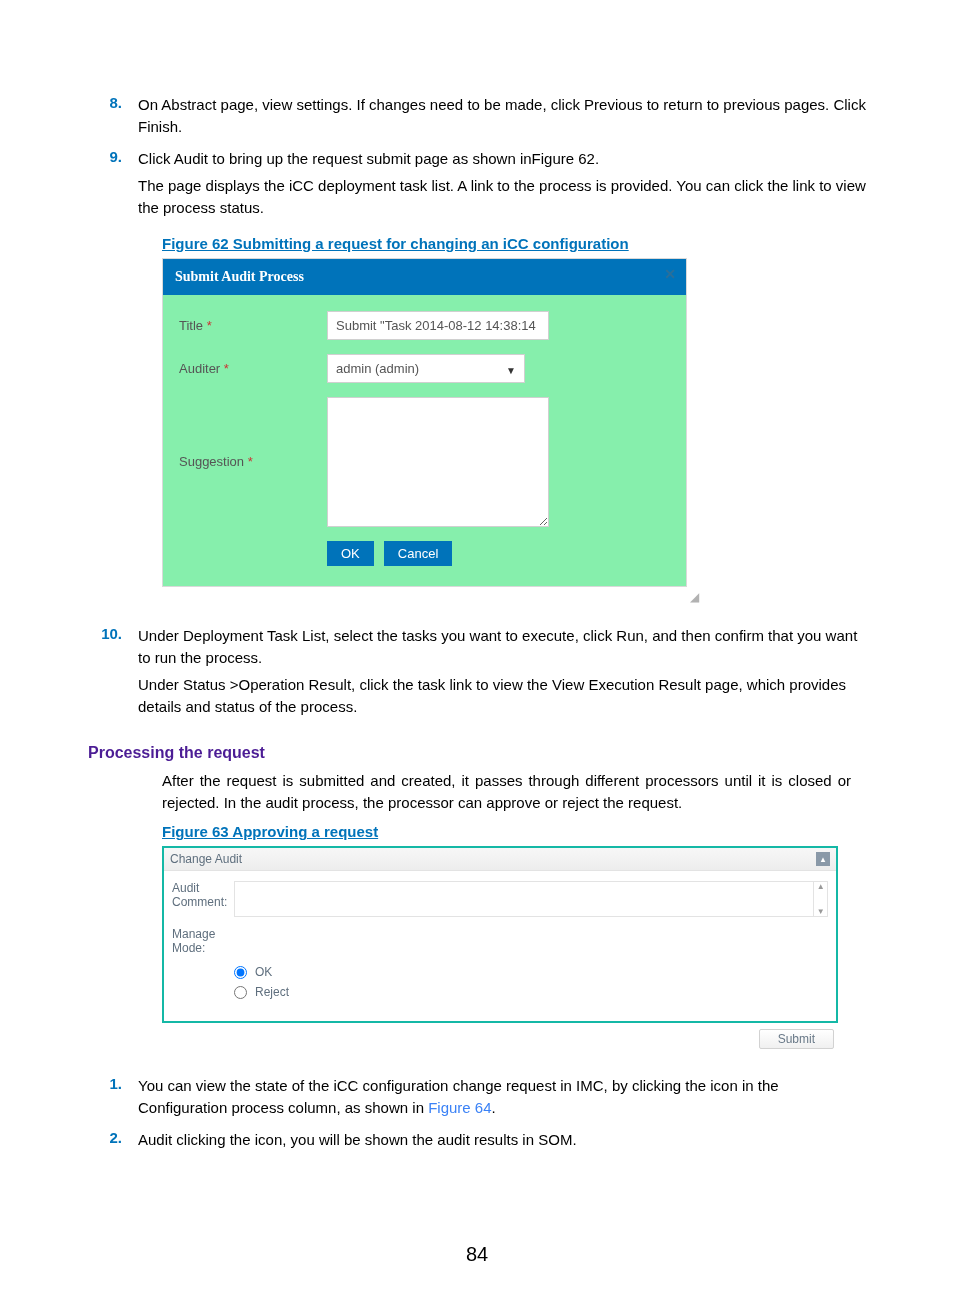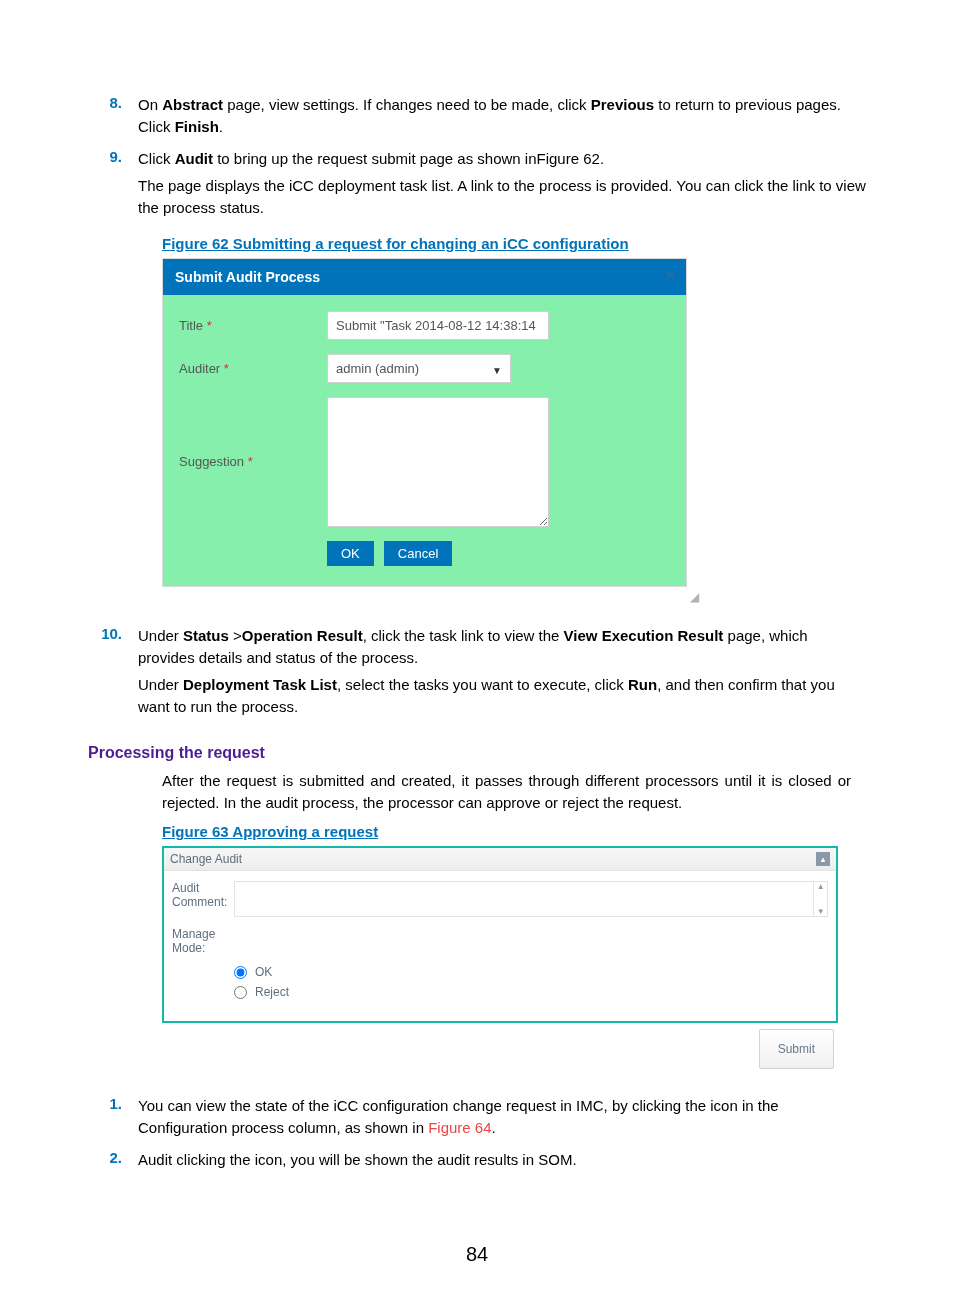--- a/index.html
+++ b/index.html
@@ -33,21 +33,21 @@
     color: #0073ba;
     font-weight: bold;
     font-size: 15px;
   }
   ol.steps li .body {
     flex: 1;
     font-size: 15px;
     line-height: 1.45;
   }
   .body p { margin: 0 0 6px 0; }
-  .bold { font-weight: bold; }
+  .bold { font-weight: normal; }
   .fig-caption {
     color: #0073ba;
     font-weight: bold;
     font-size: 15px;
     margin: 10px 0 6px 74px;
     text-decoration: underline;
   }
   
   .dialog {
     width: 523px;
@@ -56,20 +56,21 @@
     position: relative;
     margin-bottom: 8px;
   }
   .dialog-header {
     background: #0073ba;
     color: #fff;
     font-weight: bold;
     font-size: 14px;
     padding: 10px 12px;
     position: relative;
+    font-family: Liberation Serif, serif;
   }
   .dialog-close {
     position: absolute;
     right: 8px;
     top: 8px;
     width: 16px;
     height: 16px;
     color: #2a6f9a;
     font-weight: bold;
     font-size: 14px;
@@ -98,21 +99,21 @@
   .form-row .select {
     font-size: 13px;
     border: 1px solid #d0d0d0;
     background: #fff;
     color: #555;
     padding: 6px 8px;
     box-sizing: border-box;
   }
   .form-row input[type="text"] { width: 222px; }
   .form-row .select {
-    width: 184px;
+    width: 198px;
     display: flex;
     justify-content: space-between;
     align-items: flex-end;
     cursor: pointer;
   }
   .form-row .select .caret { font-size: 10px; color: #333; }
   .form-row textarea {
     width: 222px;
     height: 130px;
     resize: both;
@@ -216,25 +217,25 @@
   .submit-row {
     text-align: right;
     padding-right: 2px;
     margin-top: 6px;
   }
   .submit-btn {
     background: linear-gradient(#fff, #f0f0f0);
     border: 1px solid #d2d2d2;
     color: #697988;
     font-size: 12px;
-    padding: 12px 18px;
+    padding: 2px 18px;
     border-radius: 2px;
     cursor: pointer;
   }
-  .link { color: #ef4444; }
+  .link { color: #3b82f6; }
   .page-number {
     position: absolute;
     bottom: 30px;
     left: 0;
     width: 100%;
     text-align: center;
     font-size: 20px;
   }
 </style>
 </head>
@@ -294,22 +295,22 @@
     </div>
     <div class="resize-grip">◢</div>
   </div>
 
   <div style="height:30px"></div>
 
   <ol class="steps">
       <li>
         <div class="num">10.</div>
         <div class="body">
+          <p>Under <span class="bold">Deployment Task List</span>, select the tasks you want to execute, click <span class="bold">Run</span>, and then confirm that you want to run the process.</p>
           <p>Under <span class="bold">Status</span> &gt;<span class="bold">Operation Result</span>, click the task link to view the <span class="bold">View Execution Result</span> page, which provides details and status of the process.</p>
-          <p>Under <span class="bold">Deployment Task List</span>, select the tasks you want to execute, click <span class="bold">Run</span>, and then confirm that you want to run the process.</p>
         </div>
       </li>
     </ol>
 
   <div class="section-h">Processing the request</div>
 
   <p class="para">After the request is submitted and created, it passes through different processors until it is closed or rejected. In the audit process, the processor can approve or reject the request.</p>
 
   <div class="fig-caption">Figure 63 Approving a request</div>
 

